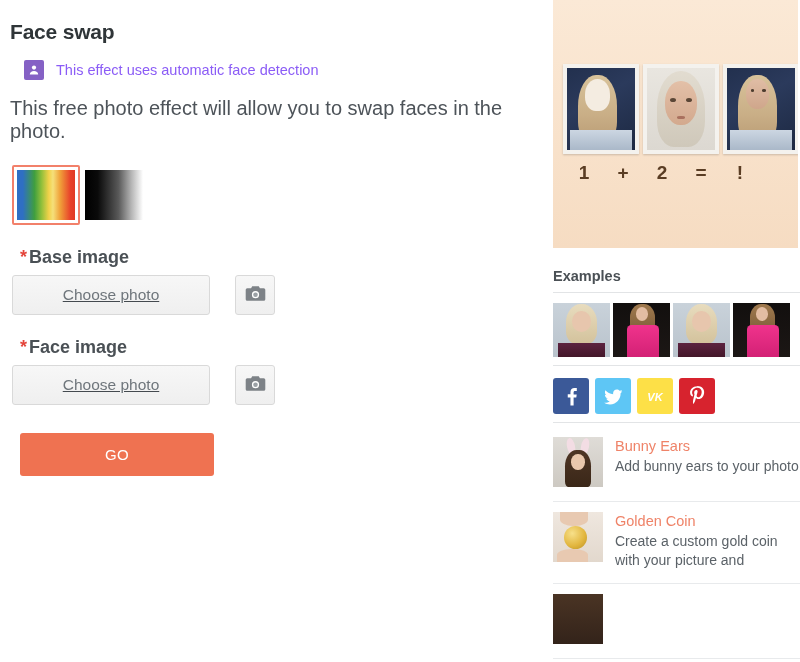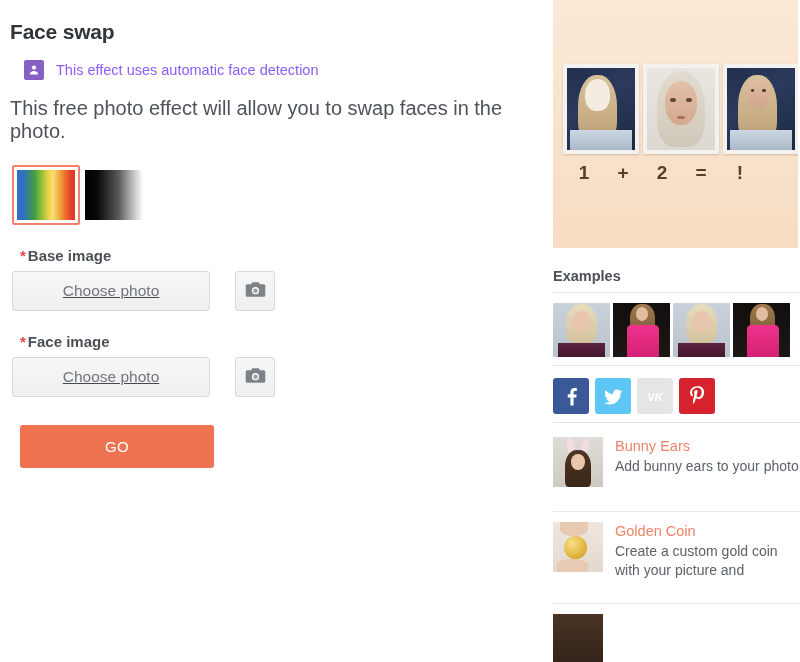--- a/index.html
+++ b/index.html
@@ -94,21 +94,21 @@
       #f5e07a 62%,
       #f0a23a 74%,
       #e8412a 92%, #e03a24 100%);
   }
   #swatch-gray {
     background: linear-gradient(to right, #000000 0%, #0a0a0a 22%, #5a5a5a 58%, #b5b5b5 80%, #ffffff 100%);
   }
 
   
   .field-label {
-    font-size: 15px;
+    font-size: 18px;
     font-weight: bold;
     color: #4a5055;
     margin: 22px 0 7px 10px;
   }
   .req-star {
     color: #e4463c;
     font-weight: bold;
     margin-right: 2px;
   }
 
@@ -324,21 +324,21 @@
     cursor: pointer;
     flex: 0 0 auto;
   }
   .share-btn svg { display: block; }
 
   
   #ymal-list { margin-top: 4px; }
   .ymal-item {
     display: flex;
     align-items: flex-start;
-    padding: 10px 0 24px 0;
+    padding: 10px 0 14px 0;
     border-bottom: 1px solid #e8eaec;
     cursor: pointer;
   }
   .ymal-thumb {
     width: 50px; height: 50px;
     flex: 0 0 auto;
     margin-right: 12px;
     position: relative;
     overflow: hidden;
   }
@@ -522,21 +522,21 @@
           </svg>
         </span>
       </div>
       <div class="share-btn" style="background:#5ec6f5">
         <span>
           <svg width="21" height="21" viewBox="0 0 22 22">
             <path d="M20.4 5.6c-0.7 0.3-1.45 0.52-2.25 0.62 0.8-0.48 1.42-1.25 1.72-2.16-0.76 0.45-1.6 0.78-2.5 0.95-0.72-0.77-1.74-1.25-2.87-1.25-2.17 0-3.93 1.76-3.93 3.93 0 0.31 0.03 0.61 0.1 0.9-3.27-0.17-6.17-1.73-8.1-4.11-0.34 0.58-0.53 1.25-0.53 1.97 0 1.36 0.69 2.56 1.75 3.27-0.64-0.02-1.25-0.2-1.78-0.49v0.05c0 1.9 1.36 3.49 3.15 3.85-0.33 0.09-0.68 0.14-1.04 0.14-0.25 0-0.5-0.03-0.74-0.07 0.5 1.56 1.95 2.7 3.67 2.73-1.35 1.05-3.04 1.68-4.88 1.68-0.32 0-0.63-0.02-0.94-0.06 1.74 1.12 3.8 1.77 6.02 1.77 7.22 0 11.17-5.98 11.17-11.17l-0.01-0.51c0.77-0.55 1.43-1.24 1.96-2.03z" fill="#ffffff"></path>
           </svg>
         </span>
       </div>
-      <div class="share-btn" style="background:#e5e5e5">
+      <div class="share-btn" style="background:#fde047">
         <span>
           <svg width="22" height="14" viewBox="0 0 24 15">
             <text x="12" y="12.5" font-family="Liberation Sans, sans-serif" font-size="12" font-weight="bold" font-style="italic" fill="#ffffff" text-anchor="middle">VK</text>
           </svg>
         </span>
       </div>
       <div class="share-btn" style="background:#d7232e">
         <span>
           <svg width="20" height="22" viewBox="0 0 20 22">
             <path d="M10.4 1.3C5.6 1.3 3.1 4.6 3.1 7.5c0 1.75 0.68 3.3 2.14 3.88 0.24 0.1 0.45 0 0.52-0.26l0.21-0.82c0.07-0.26 0.04-0.35-0.15-0.58-0.42-0.49-0.69-1.13-0.69-2.03 0-2.62 1.99-4.96 5.18-4.96 2.82 0 4.37 1.7 4.37 3.97 0 2.99-1.34 5.51-3.33 5.51-1.1 0-1.92-0.9-1.66-2.0 0.31-1.32 0.92-2.74 0.92-3.69 0-0.85-0.46-1.56-1.41-1.56-1.12 0-2.02 1.15-2.02 2.69 0 0.98 0.33 1.64 0.33 1.64l-1.34 5.63c-0.4 1.67-0.06 3.72-0.03 3.93 0.02 0.12 0.18 0.15 0.25 0.06 0.1-0.13 1.41-1.73 1.85-3.33 0.13-0.45 0.73-2.82 0.73-2.82 0.36 0.68 1.42 1.28 2.55 1.28 3.35 0 5.63-3.03 5.63-7.09 0-3.07-2.63-5.94-6.62-5.94z" fill="#ffffff"></path>

